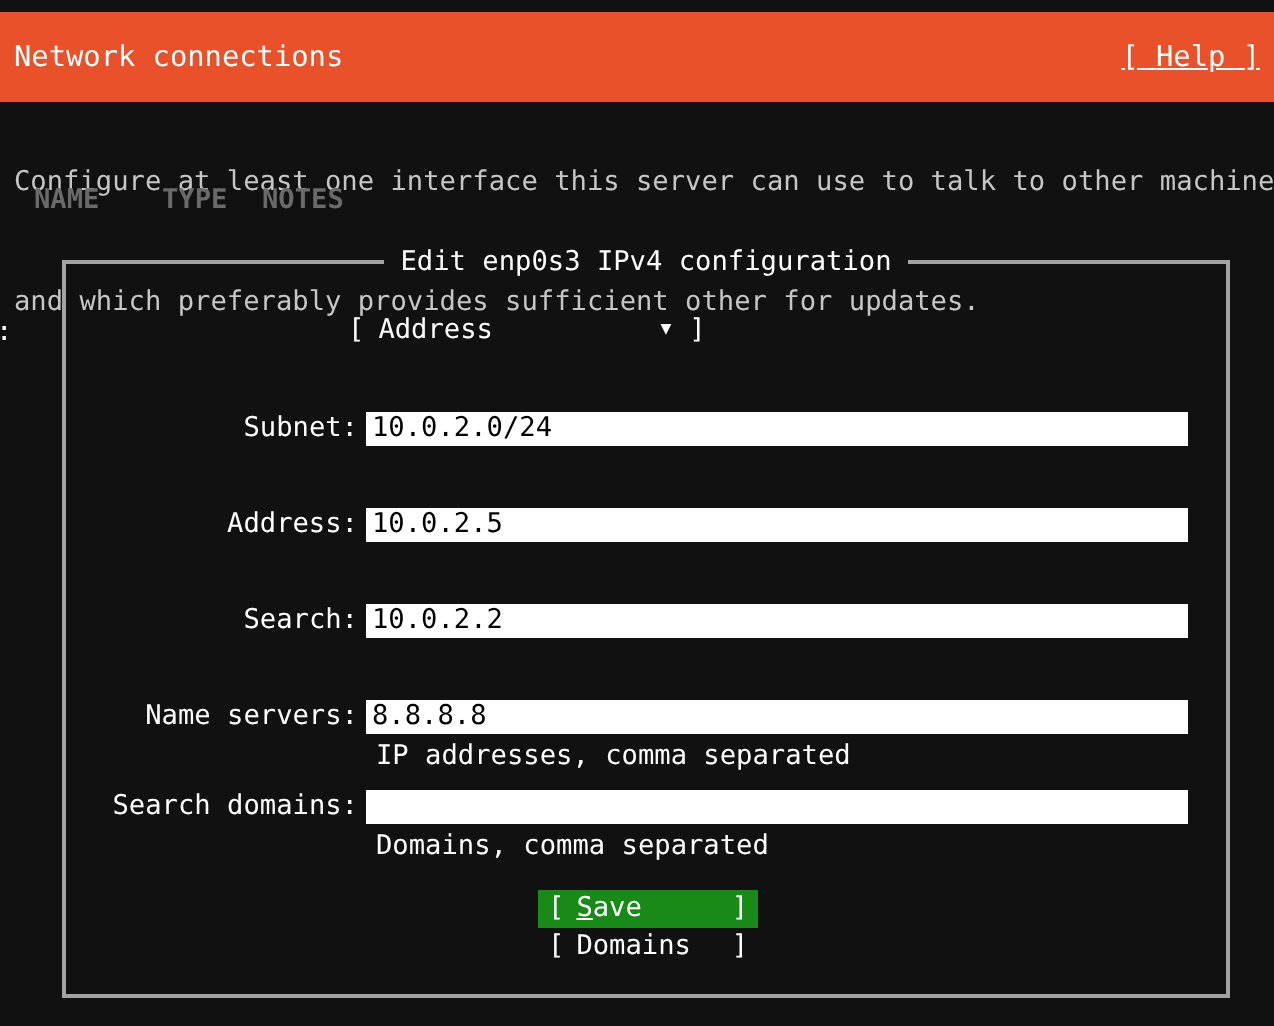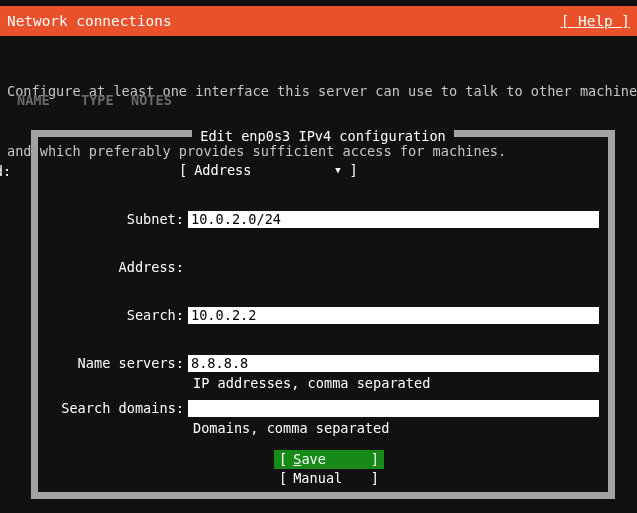--- a/index.html
+++ b/index.html
@@ -19,21 +19,21 @@
     position: relative;
     -webkit-font-smoothing: none;
   }
 
   
   .header-bar {
     position: absolute;
     left: 0;
     top: 6px;
     width: 637px;
-    height: 30px;
+    height: 45px;
     background: #e8512a;
     display: flex;
     align-items: center;
     justify-content: space-between;
     padding: 0 7px 0 7px;
   }
   .header-title {
     color: #ffffff;
     font-size: 14.4px;
     letter-spacing: 0px;
@@ -72,21 +72,21 @@
   .col-type  { width: 50px; }
   .col-notes { }
 
   
   .dialog {
     position: absolute;
     left: 31px;
     top: 130px;
     width: 584px;
     height: 369px;
-    border: 7px solid #a3a3a3;
+    border: 2px solid #a3a3a3;
   }
   .dialog-title {
     position: absolute;
     left: 0;
     top: -11px;
     width: 100%;
     text-align: center;
     pointer-events: none;
   }
   .dialog-title span {
@@ -190,21 +190,21 @@
 </head>
 <body>
 
 <div class="header-bar">
   <div class="header-title">Network connections</div>
   <div class="header-help">[ Help ]</div>
 </div>
 
 <div class="intro">
   <div>Configure at least one interface this server can use to talk to other machines,</div>
-  <div>and which preferably provides sufficient access for machines.</div>
+  <div>and which preferably provides sufficient other for updates.</div>
 </div>
 
 <div class="col-headers"><span class="col-name">NAME</span><span class="col-type">TYPE</span><span class="col-notes">NOTES</span></div>
 
 <div class="dialog">
 
   <div class="dialog-title">
     <span>Edit enp0s3 IPv4 configuration</span>
   </div>
 
@@ -215,20 +215,21 @@
       <div class="select-wrap"><span>[</span><span class="select-inner" style="padding-left:7px;">Address</span><span class="caret">▼</span><span style="padding-left:9px;">]</span></div>
     </div>
 
     <div class="row" style="top:72px;">
       <div class="label">Subnet:</div>
       <input class="field" type="text" spellcheck="false" value="10.0.2.0/24" style="">
     </div>
 
     <div class="row" style="top:120px;">
       <div class="label">Address:</div>
+      <input class="field" type="text" spellcheck="false" value="10.0.2.5" style="">
     </div>
 
     <div class="row" style="top:168px;">
       <div class="label">Search:</div>
       <input class="field" type="text" spellcheck="false" value="10.0.2.2" style="">
     </div>
 
     <div class="row" style="top:216px;">
       <div class="label">Name servers:</div>
       <input class="field" type="text" spellcheck="false" value="8.8.8.8" style="">
@@ -236,16 +237,16 @@
     <div class="hint" style="top:236px;">IP addresses, comma separated</div>
 
     <div class="row" style="top:261px;">
       <div class="label">Search domains:</div>
       <input class="field" type="text" spellcheck="false" value="" style="">
     </div>
     <div class="hint" style="top:281px;">Domains, comma separated</div>
 
     <div class="btn btn-save" style="top:313px;"><span class="bracket-l">[</span><span class="accel">S</span><span>ave</span><span class="bracket-r">]</span></div>
 
-    <div class="btn btn-cancel" style="top:332px;"><span class="bracket-l">[</span><span>Manual</span><span class="bracket-r">]</span></div>
+    <div class="btn btn-cancel" style="top:332px;"><span class="bracket-l">[</span><span>Domains</span><span class="bracket-r">]</span></div>
 
   </div>
 </div>
 
 </body></html>

